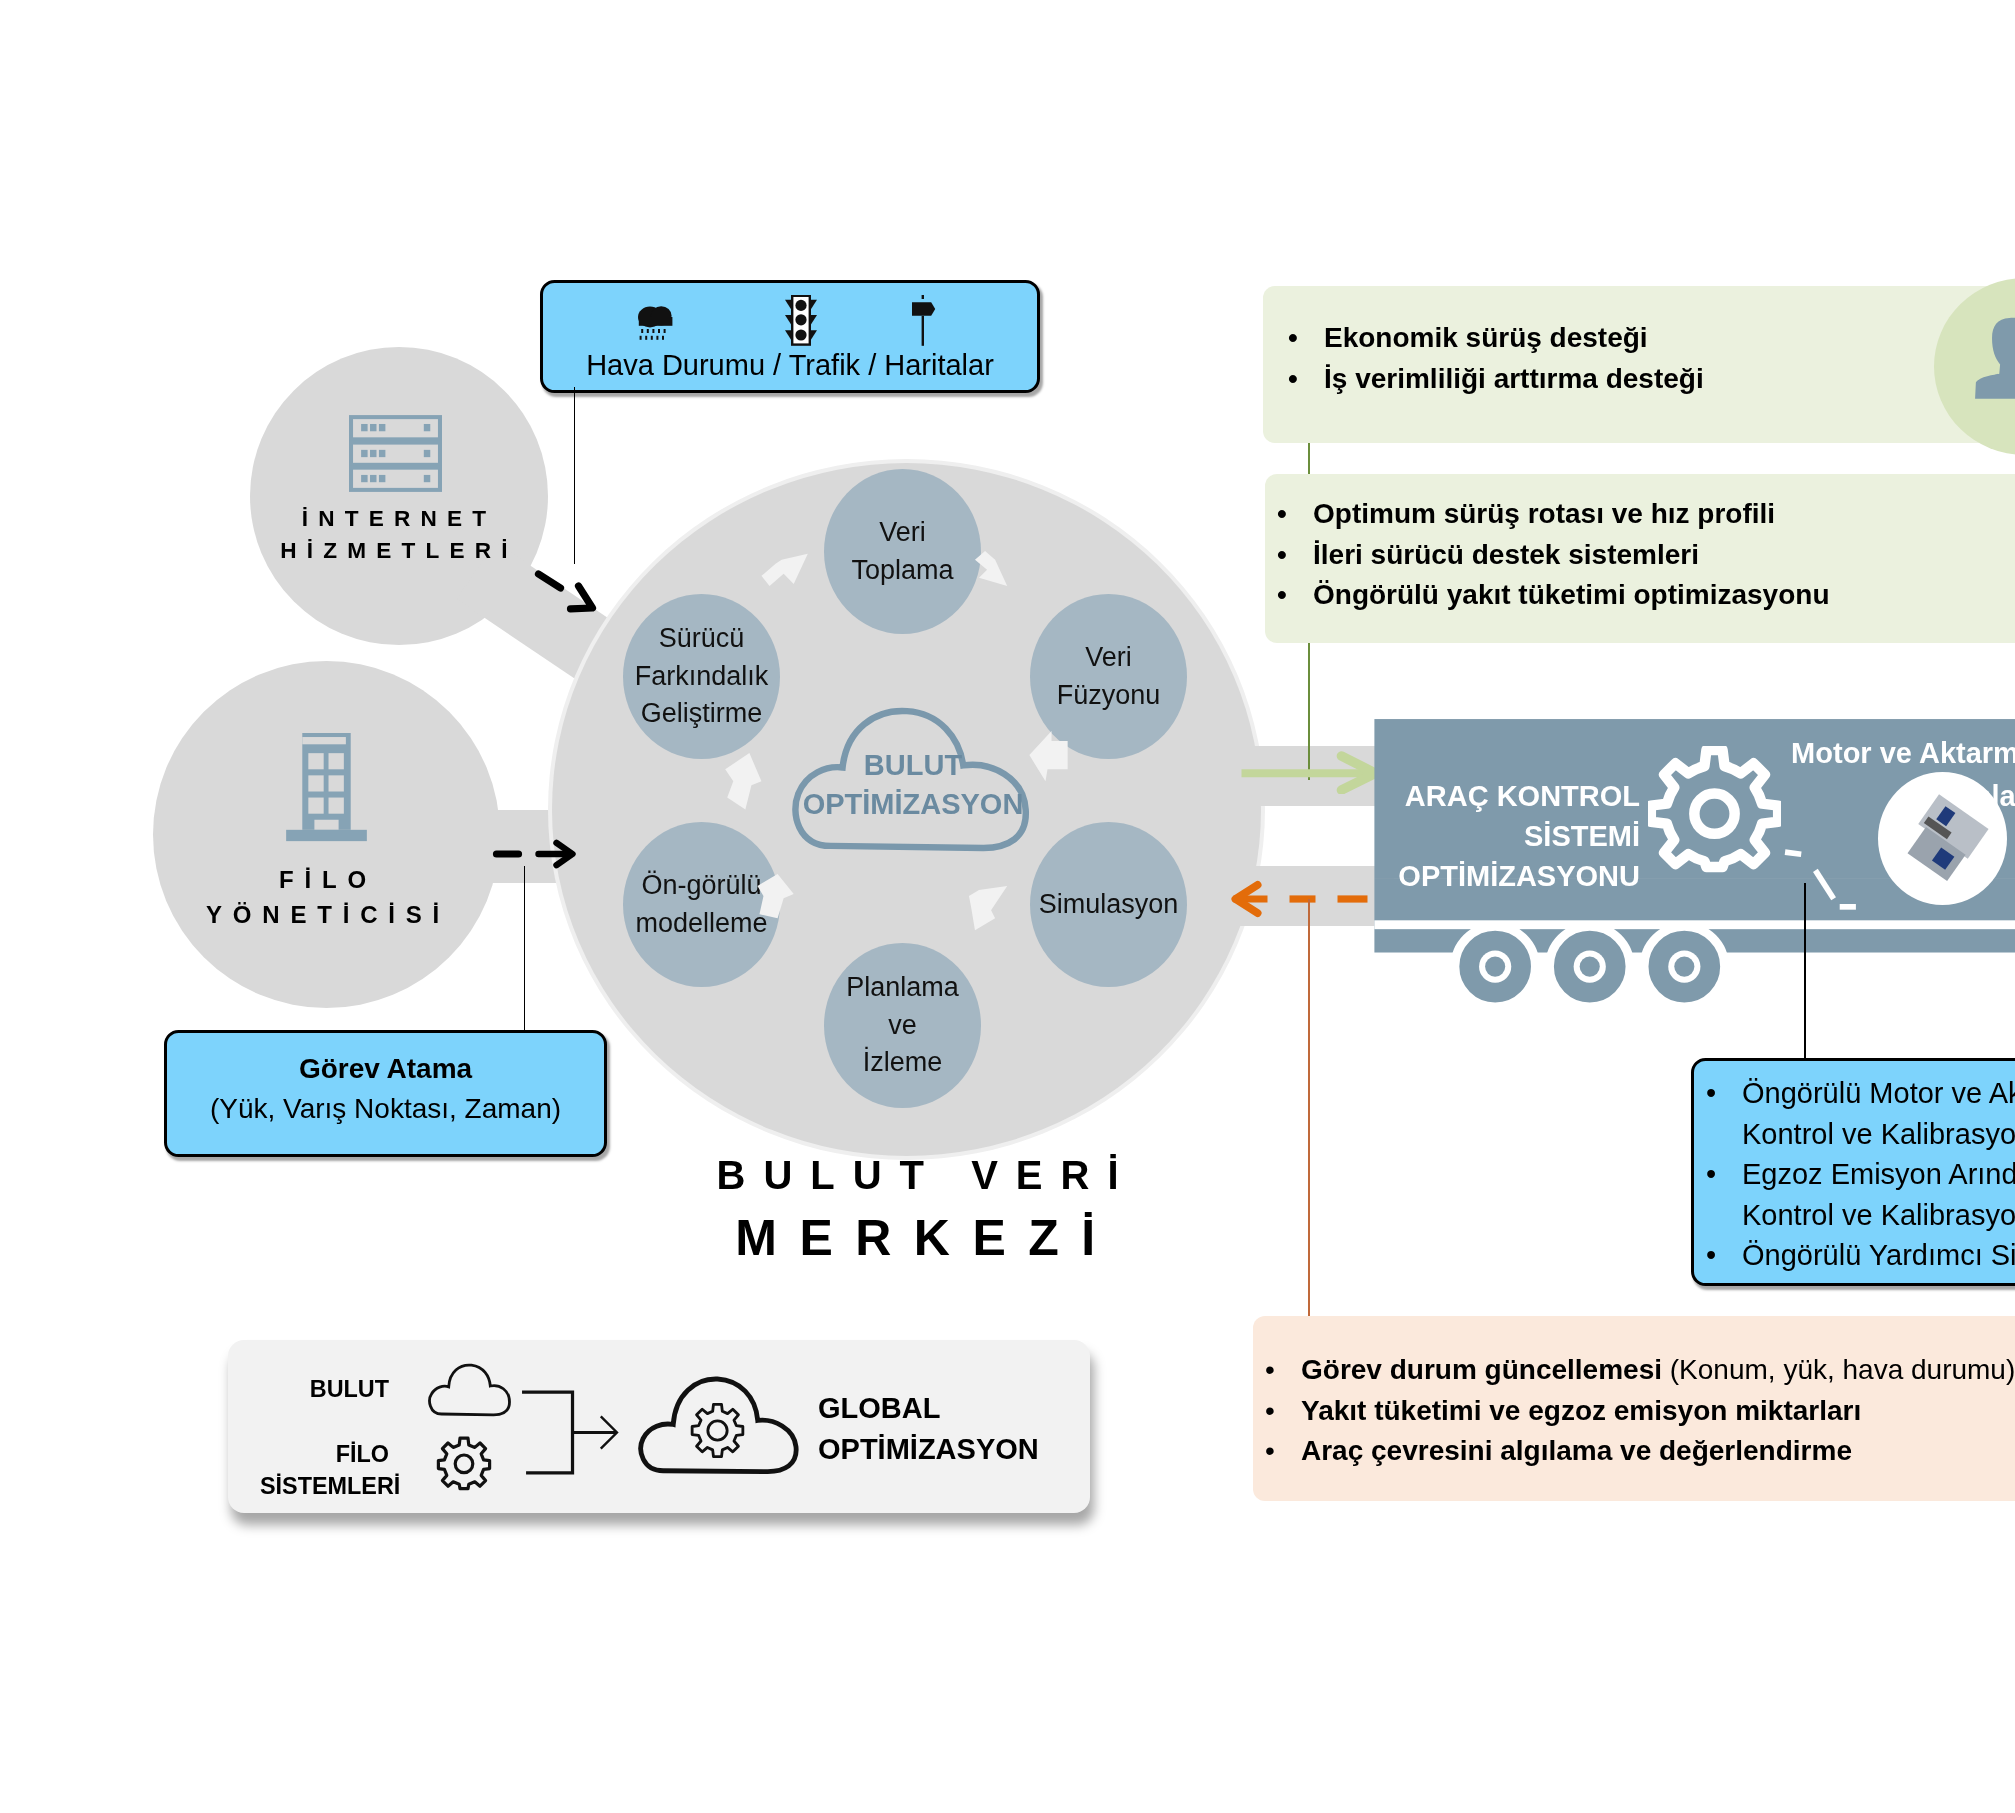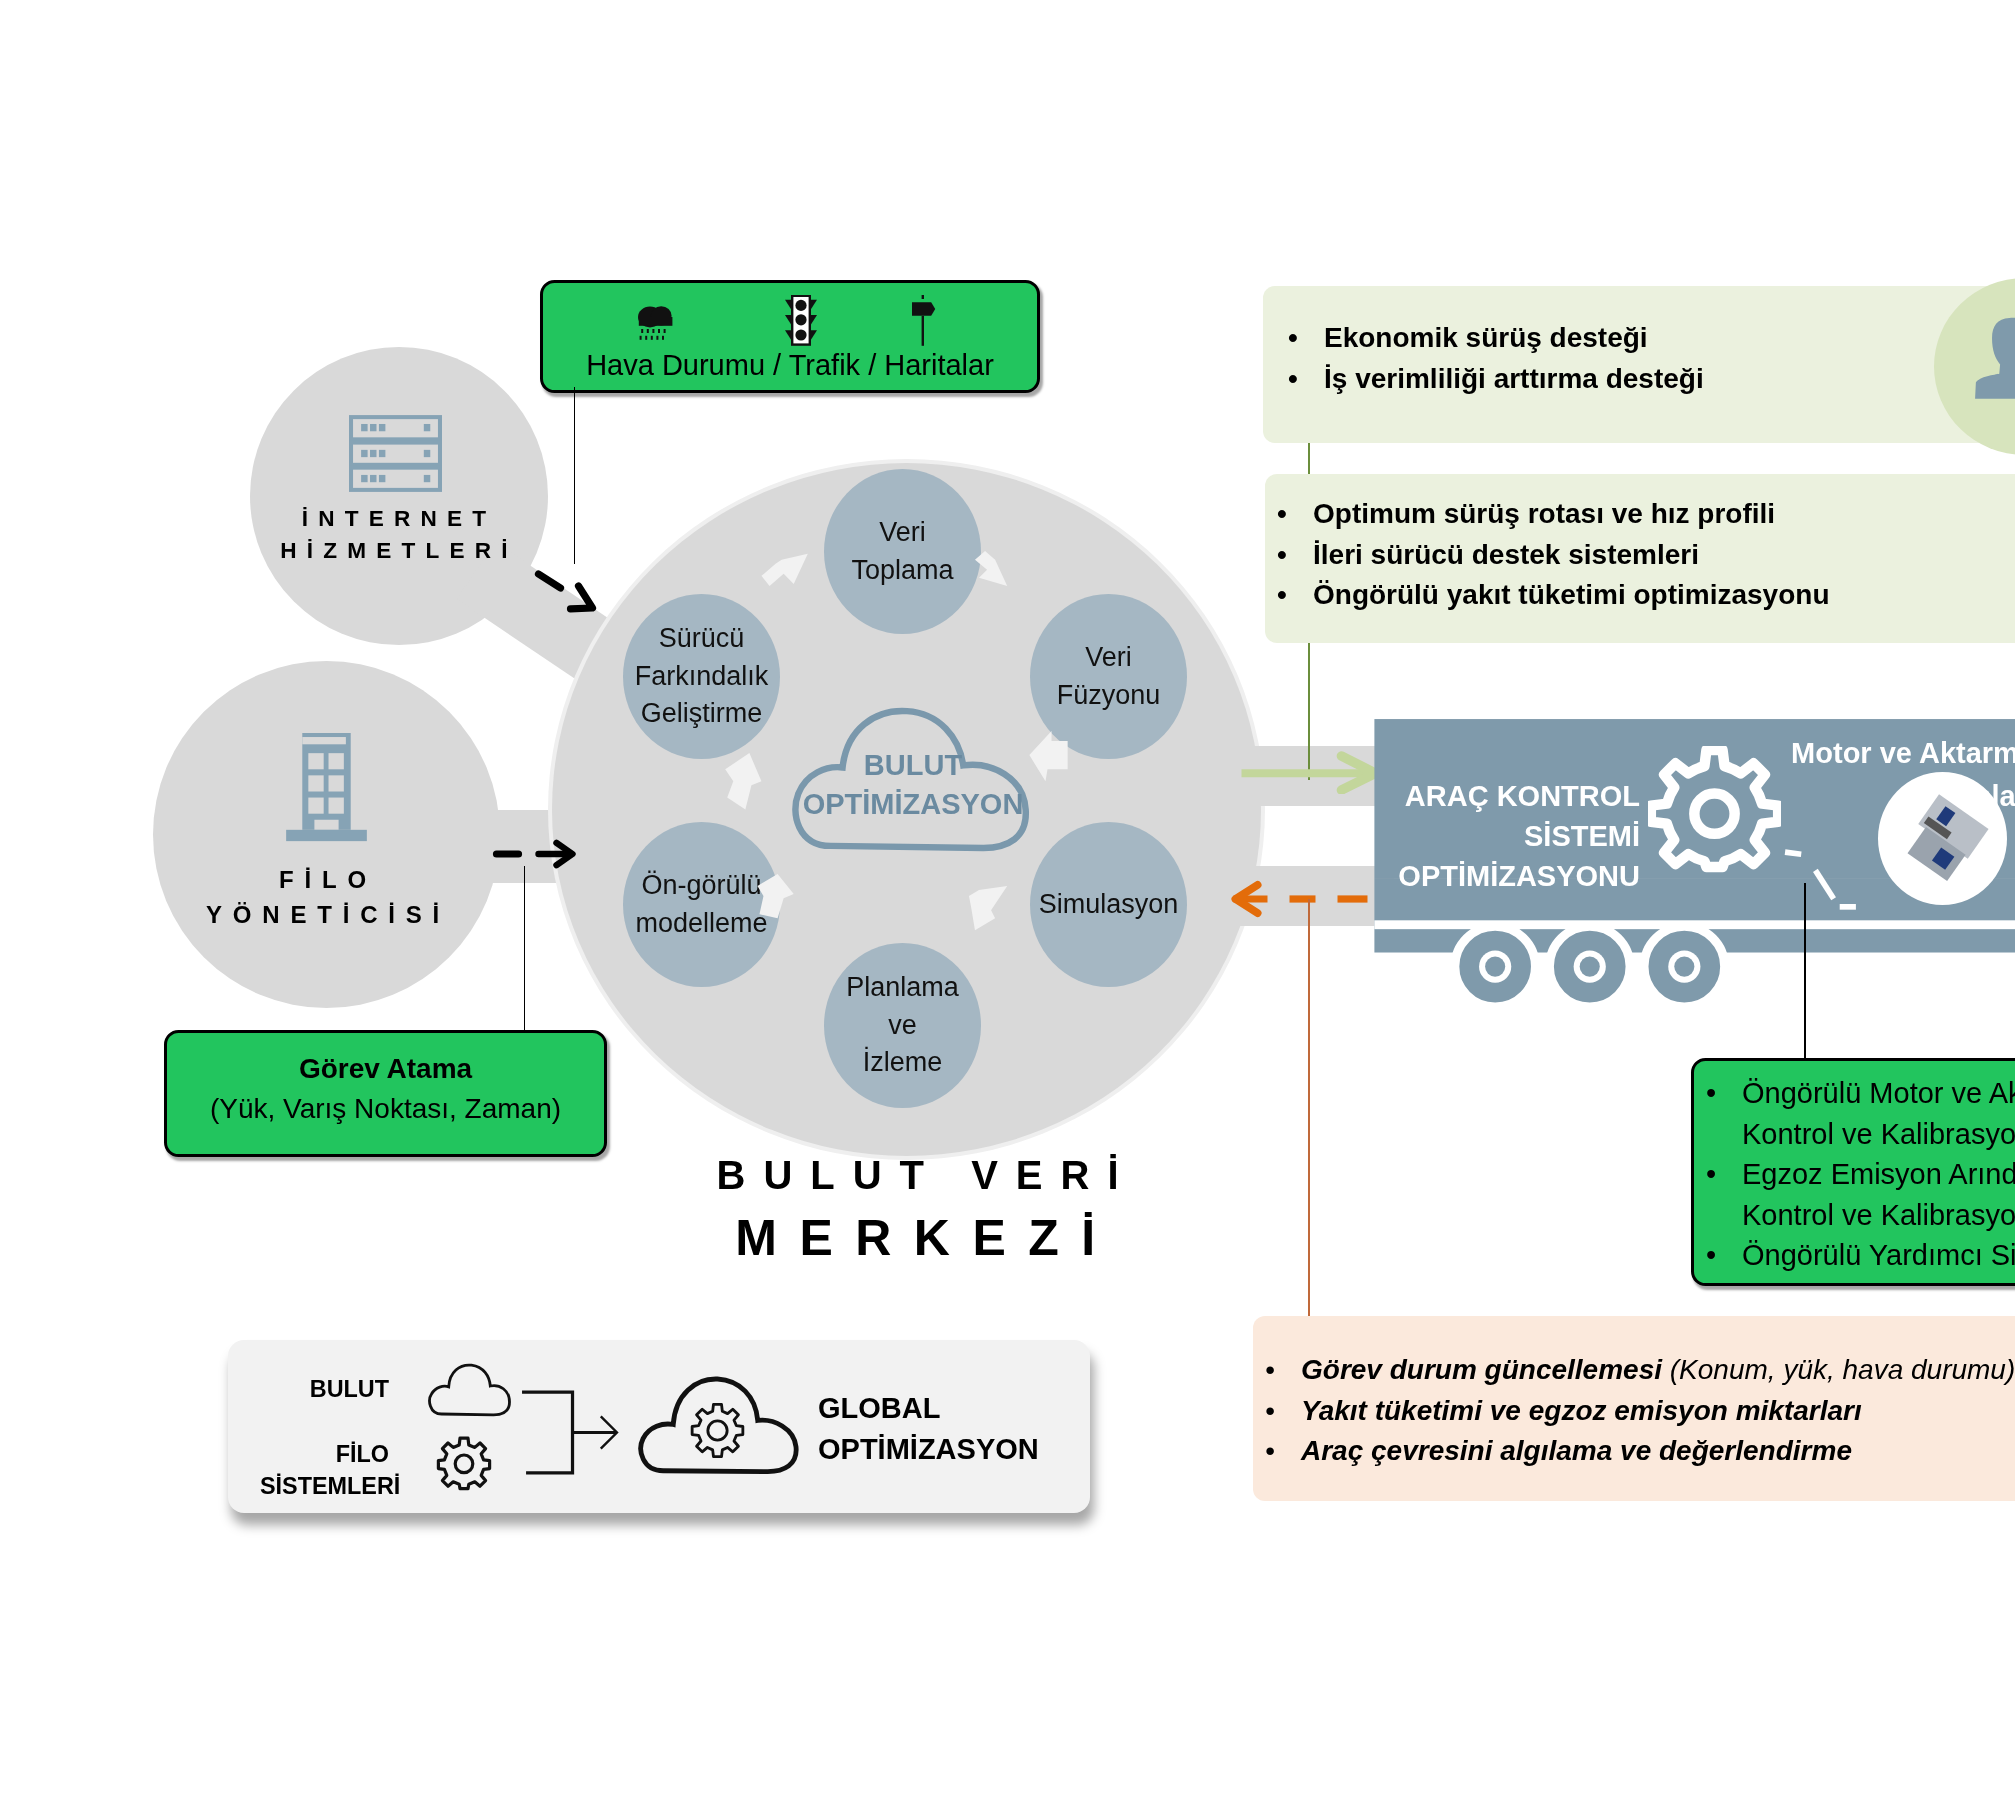--- a/index.html
+++ b/index.html
@@ -6,21 +6,21 @@
   body { width:2418px; height:1814px; position:relative; overflow:hidden;
          font-family:"Liberation Sans", "DejaVu Sans", sans-serif; color:#000; }
   .abs { position:absolute; }
   .gray-blob { background:#d9d9d9; border-radius:50%; }
   .band { background:#d9d9d9; }
   .node { position:absolute; border-radius:50%; background:#a5b7c3;
           display:flex; align-items:center; justify-content:center; text-align:center;
           font-size:27px; line-height:1.4; color:#111; }
   .node span { display:block; white-space:pre-line; }
   .spaced { font-weight:bold; letter-spacing:0.45em; text-align:center; }
-  .boxed { position:absolute; background:#22c55e; border:3.2px solid #000; border-radius:14.5px; box-shadow:2.4px 3.2px 2.4px rgba(0,0,0,0.35); }
+  .boxed { position:absolute; background:#7dd3fc; border:3.2px solid #000; border-radius:14.5px; box-shadow:2.4px 3.2px 2.4px rgba(0,0,0,0.35); }
   .green-panel { position:absolute; background:#ebf1de; border-radius:12px; }
   .peach-panel { position:absolute; background:#fbe9dc; border-radius:12px; }
   ul.bul { margin:0; padding:0; list-style:none; }
   ul.bul li { position:relative; padding-left:48px; }
   ul.bul li::before { content:"•"; position:absolute; left:12px; }
   .bold { font-weight:bold; }
   .truck-text { color:#fff; font-weight:bold; font-size:29px; line-height:1.4; }
 </style>
 </head>
 <body>
@@ -301,21 +301,21 @@
 
 <div class="boxed" style="left:1691px;top:1058px;width:633px;height:222px;">
   <ul class="bul" style="position:absolute;left:0;top:12px;font-size:29px;line-height:1.4;">
     <li><span>Öngörülü Motor ve Aktarma Organları</span><br><span>Kontrol ve Kalibrasyonu</span></li>
     <li><span>Egzoz Emisyon Arındırma Sistemi</span><br><span>Kontrol ve Kalibrasyonu</span></li>
     <li><span>Öngörülü Yardımcı Sistemler Kontrolü</span></li>
   </ul>
 </div>
 
 <div class="peach-panel" style="left:1253px;top:1316px;width:971px;height:185px;">
-  <ul class="bul" style="position:absolute;left:0;top:34px;font-size:28px;line-height:1.45;font-style:italic;">
+  <ul class="bul" style="position:absolute;left:0;top:34px;font-size:28px;line-height:1.45;">
     <li><span class="bold">Görev durum güncellemesi</span><span> (Konum, yük, hava durumu)</span></li>
     <li><span class="bold">Yakıt tüketimi ve egzoz emisyon miktarları</span></li>
     <li><span class="bold">Araç çevresini algılama ve değerlendirme</span></li>
   </ul>
 </div>
 
 <div class="abs" style="left:228px;top:1340px;width:862px;height:173px;background:#f2f2f2;border-radius:16px;box-shadow:3.2px 12px 12px rgba(0,0,0,0.35);">
   <div class="abs bold" style="left:56px;top:36px;width:105px;text-align:right;font-size:23.4px;">BULUT</div>
   <div class="abs" style="left:197px;top:22px;width:89px;height:56px;">
     <svg viewBox="0 0 220 140" width="89" height="56">

